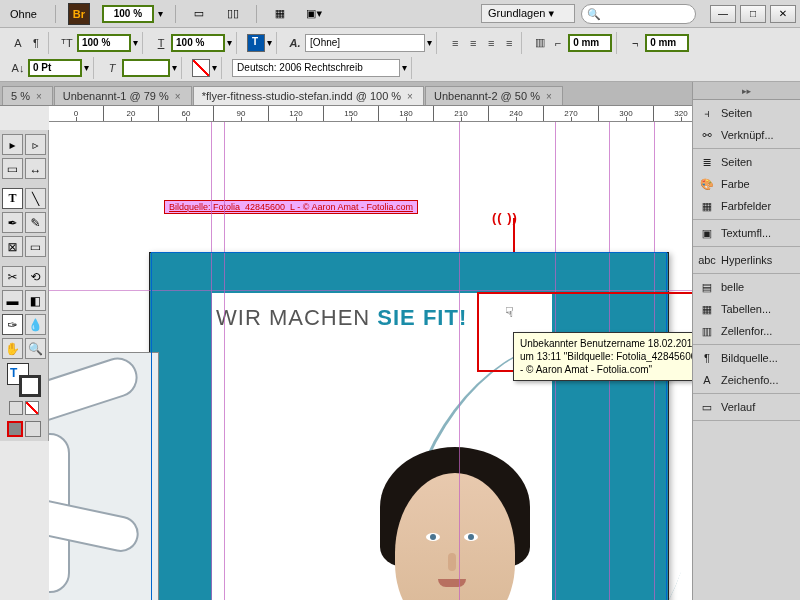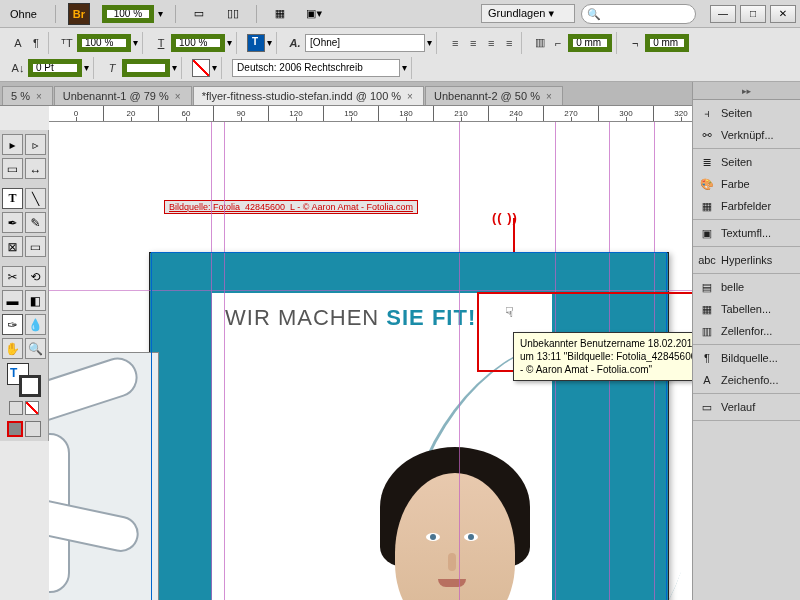--- a/index.html
+++ b/index.html
@@ -11,21 +11,21 @@
 .right-top { margin-left: auto; display: flex; align-items: center; gap: 6px; }
 .workspace-sel { border: 1px solid #999; background: #eee; padding: 2px 20px 2px 6px; font-size: 11px; }
 .search-wrap { position: relative; }
 .search-input { width: 115px; height: 20px; border: 1px solid #999; border-radius: 10px; padding: 2px 6px 2px 22px; font-size: 11px; background: #fff; }
 .search-icon-pos { position: absolute; left: 6px; top: 4px; color: #666; font-size: 11px; }
 .win-controls { display: flex; gap: 4px; margin-left: 8px; }
 .win-btn { width: 26px; height: 18px; border: 1px solid #888; background: linear-gradient(#f8f8f8,#dcdcdc); display: flex; align-items: center; justify-content: center; cursor: pointer; font-size: 10px; }
 .control-bar { height: 54px; background: #e4e4e4; border-bottom: 1px solid #aaa; padding: 2px 6px; }
 .cb-row { display: flex; align-items: center; gap: 6px; height: 25px; }
 .cb-row .group { display: flex; align-items: center; gap: 2px; padding: 0 4px; border-right: 1px solid #bbb; height: 22px; }
-.mini-input { width: 54px; height: 18px; border: 5px solid #4d7c0f; font-size: 10px; padding: 0 3px; background: #fff; }
+.mini-input { width: 54px; height: 18px; border: 2px solid #4d7c0f; font-size: 10px; padding: 0 3px; background: #fff; font-weight: bold; }
 .icon16 { width: 16px; height: 16px; display: inline-flex; align-items: center; justify-content: center; font-size: 11px; color: #333; }
 .dropdown-wide { height: 18px; border: 1px solid #999; font-size: 10px; padding: 0 4px; background: #fff; }
 .fill-none { width: 22px; height: 22px; border: 1px solid #666; background: #fff; position: relative; }
 .fill-none::after { content:""; position:absolute; left:0; top:0; right:0; bottom:0; background: linear-gradient(to top right, transparent 45%, red 45%, red 55%, transparent 55%); }
 .fill-blue { width: 22px; height: 22px; border: 1px solid #666; background: #0055aa; }
 .doc-tabs { height: 24px; background: #b8b8b8; display: flex; align-items: flex-end; padding-left: 2px; border-bottom: 1px solid #888; }
 .doc-tab { background: #c8c8c8; border: 1px solid #999; border-bottom: none; padding: 3px 10px 3px 8px; font-size: 11px; margin-right: 1px; display: flex; align-items: center; gap: 6px; color: #333; cursor: pointer; }
 .doc-tab.active { background: #e8e8e8; }
 .doc-tab .close-x { font-size: 10px; color: #666; }
 .ruler-h { position: absolute; top: 106px; left: 49px; right: 108px; height: 16px; background: #fff; border-bottom: 1px solid #888; font-size: 8px; color: #333; display: flex; overflow: hidden; }
@@ -40,38 +40,38 @@
 .fill-box .tletter { font-weight:bold; color:#06c; font-size:12px; padding:2px;}
 .stroke-box { position:absolute; right:0; bottom:0; width:22px; height:22px; border:3px solid #333; background:#fff; }
 .mode-row { display:flex; gap:2px; justify-content:center; }
 .mode-btn { width:14px; height:14px; border:1px solid #777; background:#ddd; cursor: pointer; }
 .mode-btn.active { border:2px solid #d00; }
 .canvas-area { position: absolute; left: 49px; top: 122px; right: 108px; bottom: 0; background: #fff; overflow: hidden; }
 .pasteboard { position: absolute; left: 0; top: 0; width: 100%; height: 100%; background: #fff; }
 .page-bg { position: absolute; left: 100px; top: 130px; width: 520px; height: 600px; background: #fff; box-shadow: 2px 2px 6px rgba(0,0,0,.3); border:1px solid #222; }
 .teal-bg { position:absolute; left:0; top:0; right:0; height:100%; background:#1a8ca8; }
 .white-panel { position:absolute; left:62px; top:40px; width:340px; height:500px; background:#fff; }
-.headline { position:absolute; left:75px; top:52px; font-family: Arial, sans-serif; font-size:22px; letter-spacing:1px; color:#555; }
+.headline { position:absolute; left:66px; top:52px; font-family: Arial, sans-serif; font-size:22px; letter-spacing:1px; color:#555; }
 .headline .bold { color:#1a8ca8; font-weight:bold; }
 .map-frag { position:absolute; left:-60px; top:230px; width:170px; height:250px; background:#eaeef0; border:1px solid #888; }
 .map-frag .road { position:absolute; background:#fff; border:2px solid #9aa6b0; border-radius:20px; }
 .face { position:absolute; left:210px; top:190px; width:190px; height:280px; }
 .face-head { position:absolute; left:35px; top:30px; width:120px; height:160px; background:linear-gradient(#e8c9ae,#d9b896); border-radius:55% 55% 48% 48%; }
 .hair { position:absolute; left:20px; top:4px; width:150px; height:120px; background:#1a1410; border-radius:60% 60% 20% 20%; }
 .hair::after { content:""; position:absolute; left:28px; top:48px; width:94px; height:90px; background:linear-gradient(#e8c9ae,#e8c9ae); border-radius:50% 50% 40% 40%; }
 .eye { position:absolute; width:14px; height:8px; background:#fff; border-radius:50%; top:90px; }
 .eye.l { left:66px; } .eye.r { left:104px; }
 .eye::after{content:"";position:absolute;left:4px;top:1px;width:6px;height:6px;background:#4a7490;border-radius:50%;}
 .nose { position:absolute; left:88px; top:110px; width:8px; height:18px; background:#d4aa88; border-radius:4px;}
 .mouth { position:absolute; left:78px; top:136px; width:28px; height:8px; background:#b87060; border-radius:0 0 12px 12px;}
 .arc-overlay { position:absolute; left:260px; top:80px; width:280px; height:380px; border:3px solid #156a80; border-radius:50%; border-right:none; border-top:none; transform:rotate(20deg); opacity:.5;}
 .guide-v { position:absolute; top:0; bottom:0; width:1px; background:#c060c0; opacity:.7; }
 .guide-h { position:absolute; left:0; right:0; height:1px; background:#c060c0; opacity:.6; }
 .frame-sel { position:absolute; border:1px solid #06c; }
-.source-caption { position:absolute; left:115px; top:78px; font-size:9px; color:#c00; border:1px solid #c00; padding:1px 4px; background:#e5e5e5; text-decoration: underline; }
+.source-caption { position:absolute; left:115px; top:78px; font-size:9px; color:#c00; border:1px solid #c00; padding:1px 4px; background:#f0abfc; text-decoration: underline; }
 .red-marker { position:absolute; left:443px; top:88px; color:#d00; font-size:13px; font-weight:bold; letter-spacing:1px; }
 .red-arrow { position:absolute; left:464px; top:96px; width:2px; height:72px; background:#d00; }
 .red-arrow::after { content:""; position:absolute; left:-4px; bottom:-1px; border:5px solid transparent; border-top-color:#d00; }
 .cursor-hand { position:absolute; left:456px; top:182px; font-size:14px; }
 .red-callout { position:absolute; left:428px; top:170px; width:262px; height:80px; border:2px solid #d00; }
 .tooltip-box { position:absolute; left:464px; top:210px; width:240px; background:#ffffe1; border:1px solid #333; padding:4px 6px; font-size:10px; line-height:1.3; box-shadow:2px 2px 4px rgba(0,0,0,.3); }
 .right-panels { position:absolute; right:0; top:82px; width:108px; bottom:0; background:#d4d4d4; border-left:1px solid #999; }
 .panel-group { border-bottom: 1px solid #aaa; padding: 2px 0; }
 .panel-item { display:flex; align-items:center; gap:6px; padding:4px 6px; font-size:11px; color:#222; cursor: pointer; }
 .panel-collapse { height:18px; display:flex; align-items:center; justify-content:center; background:#c4c4c4; border-bottom:1px solid #999; font-size:9px; color:#555; cursor: pointer; }

